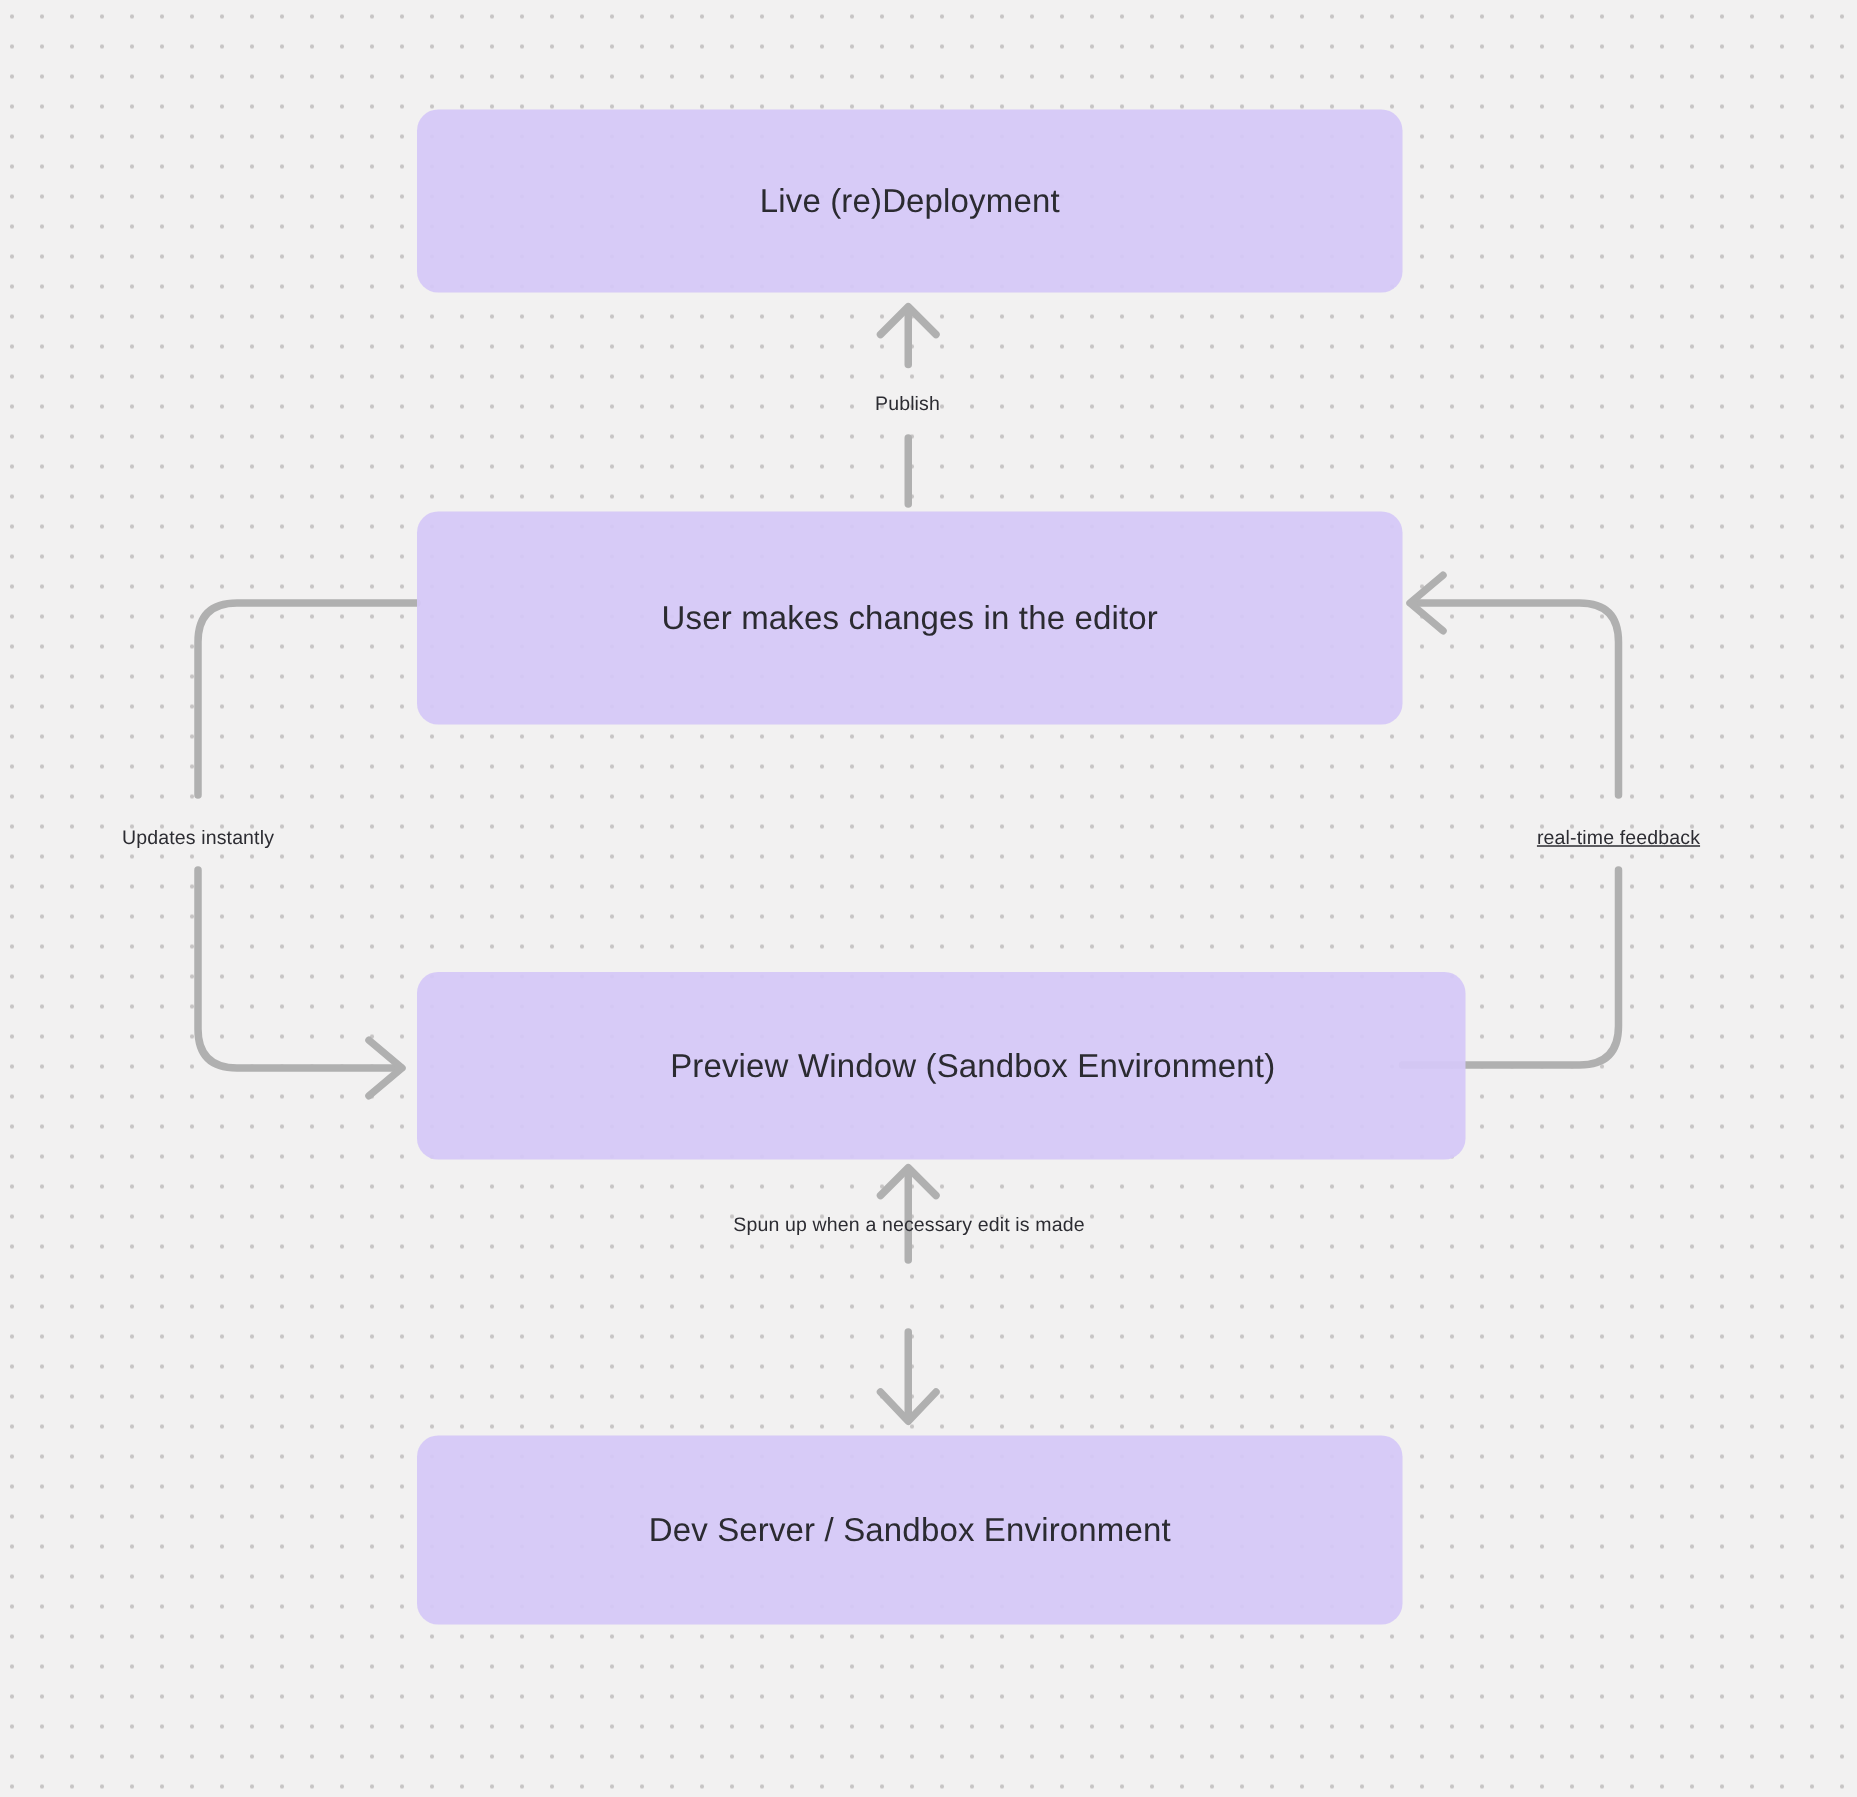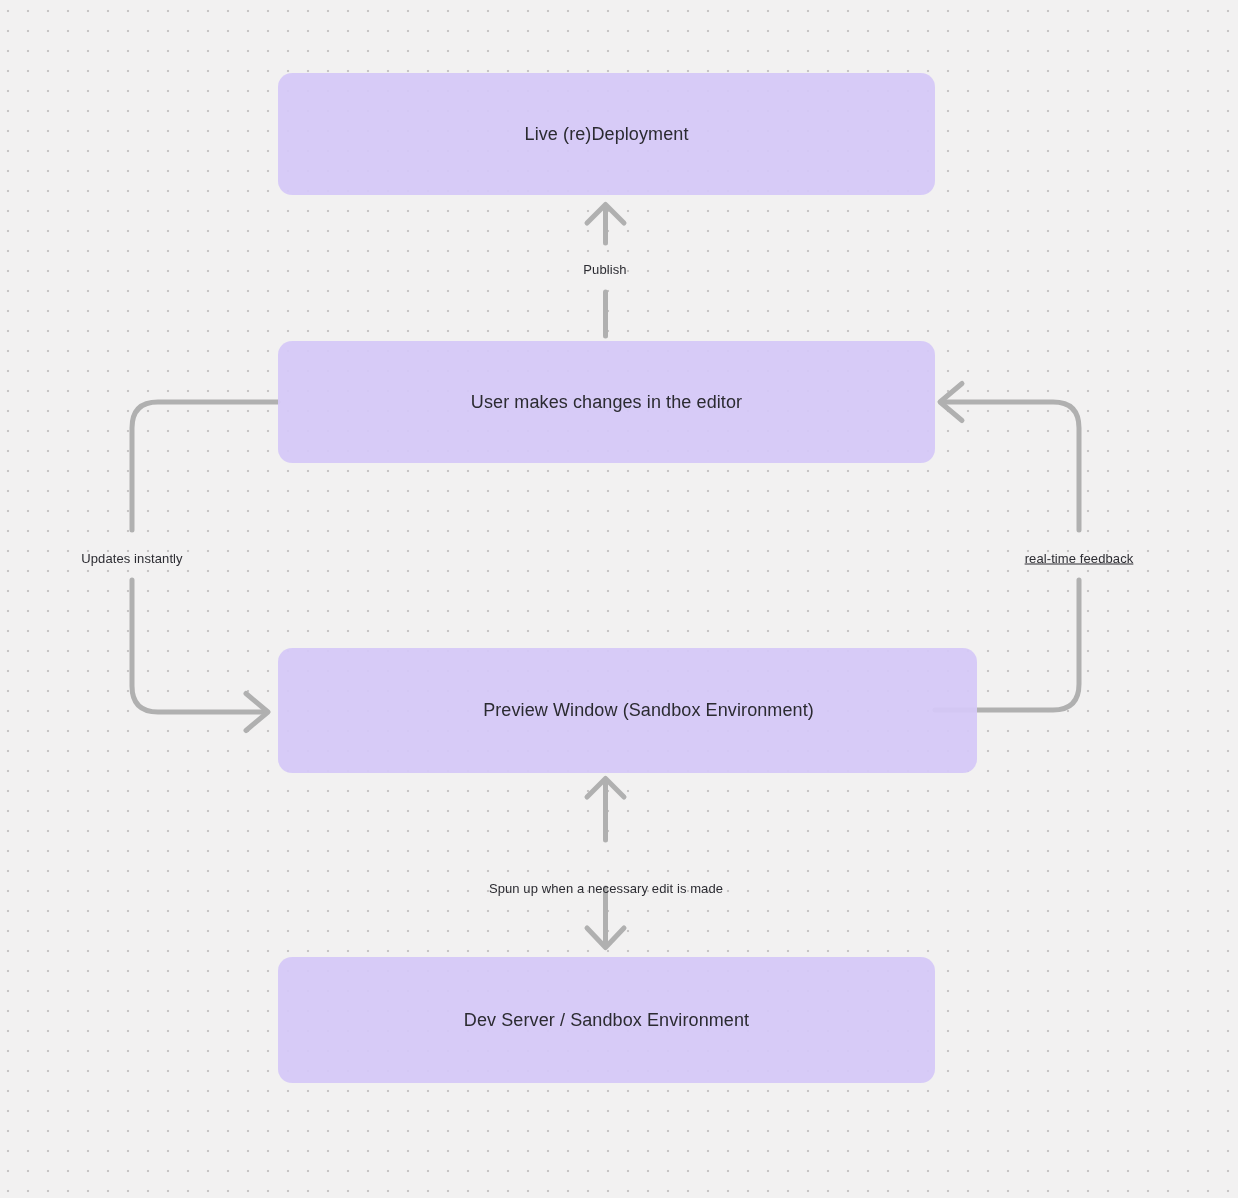--- a/index.html
+++ b/index.html
@@ -38,39 +38,39 @@
     position: absolute;
     left: 278px;
     width: 657px;
     background: rgba(213, 200, 248, 0.93);
     border-radius: 14px;
     display: flex;
     align-items: center;
     justify-content: center;
     text-align: center;
     color: #2b2b31;
-    font-size: 18px;
+    font-size: 22px;
     letter-spacing: 0.1px;
   }
   .node-live    { top: 73px;  height: 122px; }
-  .node-editor  { top: 341px; height: 122px; }
+  .node-editor  { top: 341px; height: 142px; }
   .node-preview { top: 648px; height: 125px; padding-left: 42px; }
   .node-dev     { top: 957px; height: 126px; }
   .edge-label {
     position: absolute;
     transform: translate(-50%, -50%);
     white-space: nowrap;
     color: #2c2c32;
     font-size: 13px;
     letter-spacing: 0.1px;
   }
   .label-publish  { left: 605px;  top: 269px; }
   .label-updates  { left: 132px;  top: 558px; }
   .label-feedback { left: 1079px; top: 558px; text-decoration: underline; }
-  .label-spunup   { left: 606px;  top: 888px; }
+  .label-spunup   { left: 606px;  top: 816px; }
 </style>
 </head>
 <body>
 
 <div class="canvas">
 
   <svg class="edges-layer" viewBox="0 0 1238 1198" xmlns="http://www.w3.org/2000/svg">
 
     <g>
       <path d="M 605.5 243 L 605.5 207"></path>

